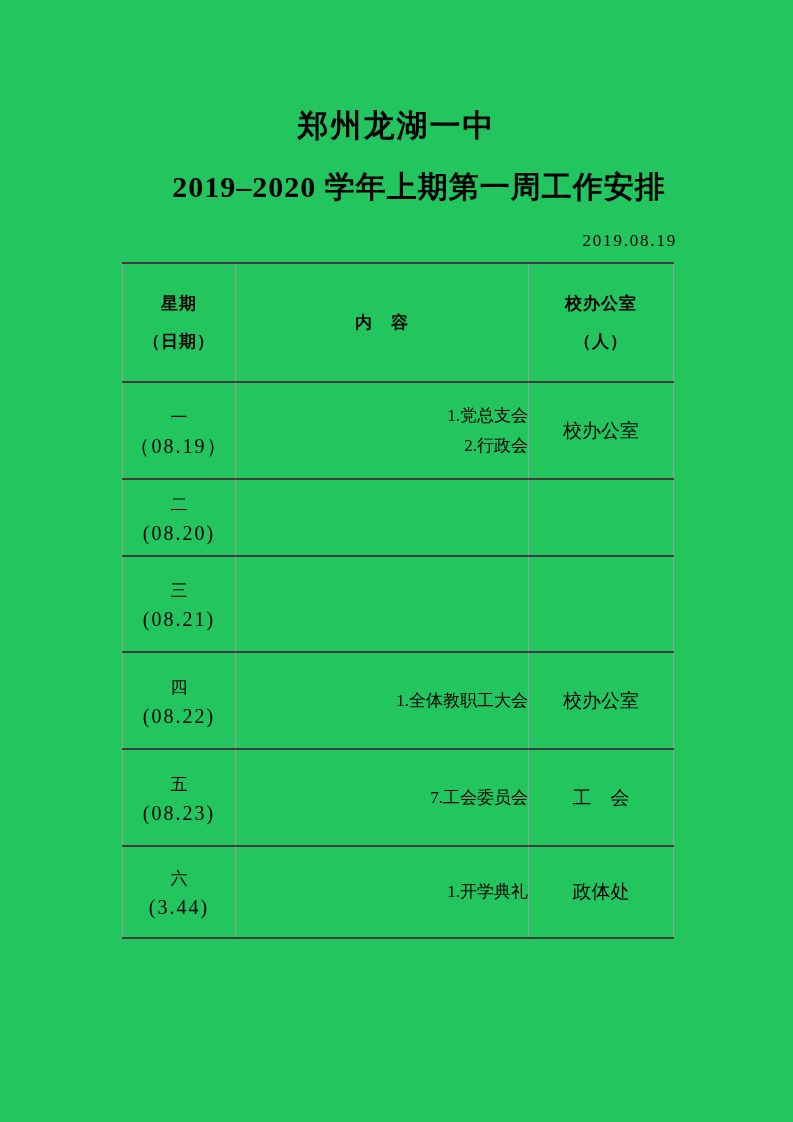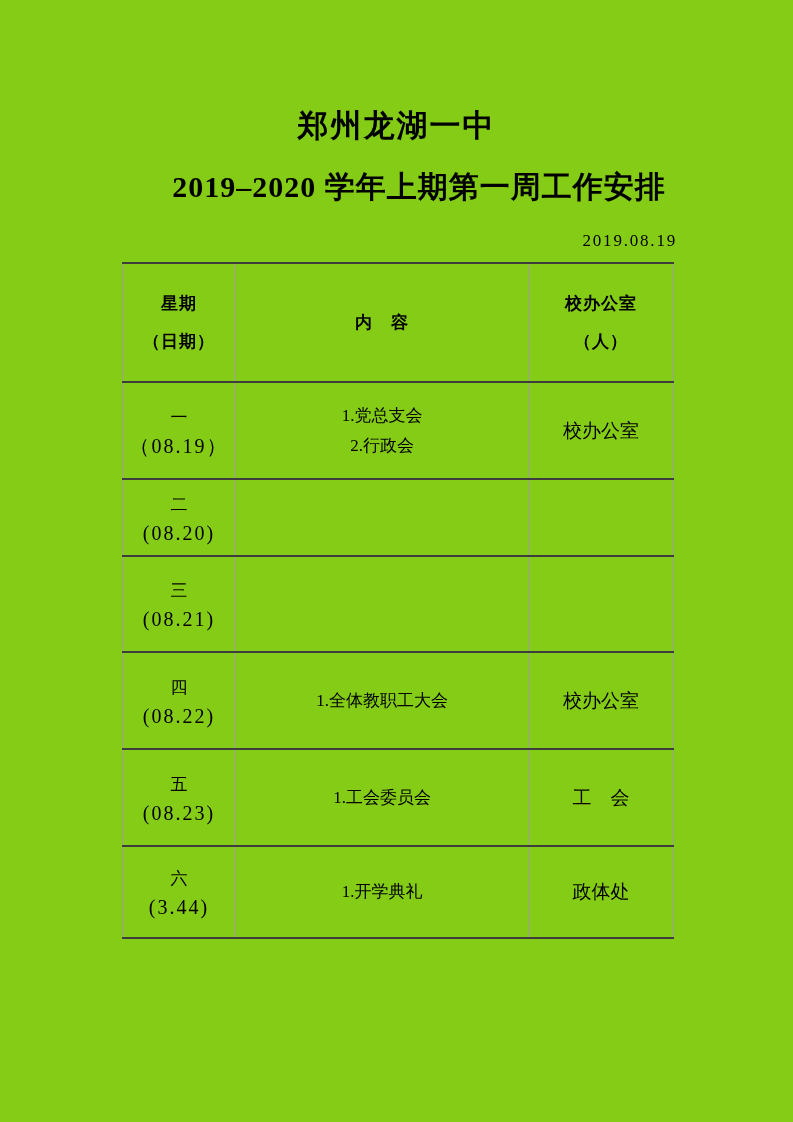--- a/index.html
+++ b/index.html
@@ -1,21 +1,21 @@
 <!DOCTYPE html>
 <html><head>
 <meta charset="utf-8">
 <style>
   * { margin: 0; padding: 0; box-sizing: border-box; }
   html, body { background: #ffffff; }
   .page {
     position: relative;
     width: 793px;
     height: 1122px;
-    background: #84cc16;
+    background: #22c55e;
     color: #000000;
     font-family: "Liberation Serif", serif;
     overflow: hidden;
     margin: 0 auto;
   }
   .doc-title {
     position: absolute;
     top: 104px;
     left: 0;
     width: 100%;
@@ -88,21 +88,21 @@
     line-height: 30px;
     font-family: "Liberation Serif", serif;
   }
   .date-line {
     font-size: 20px;
     line-height: 26px;
     letter-spacing: 2px;
     font-family: "Liberation Serif", serif;
   }
   td.content-cell {
-    text-align: center;
+    text-align: right;
     padding-left: 10px;
     font-size: 17px;
     font-family: "Liberation Serif", serif;
   }
   .content-line { line-height: 30px; min-height: 0; }
   .content-line:empty { display: none; }
   td.dept-cell {
     text-align: center;
     font-size: 19px;
     font-family: Liberation Mono, monospace;
@@ -183,21 +183,21 @@
       </td>
       <td class="dept-cell">校办公室</td>
     </tr>
 
     <tr class="r5">
       <td class="day-cell">
         <div class="day-line">五</div>
         <div class="date-line">(08.23)</div>
       </td>
       <td class="content-cell">
-        <div class="content-line">1.工会委员会</div>
+        <div class="content-line">7.工会委员会</div>
       </td>
       <td class="dept-cell">工　会</td>
     </tr>
 
     <tr class="r6">
       <td class="day-cell">
         <div class="day-line">六</div>
         <div class="date-line">(3.44)</div>
       </td>
       <td class="content-cell">

